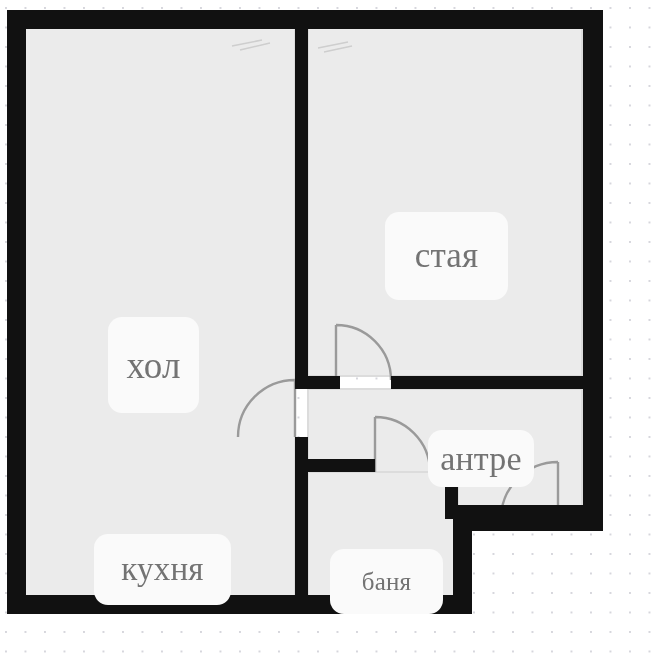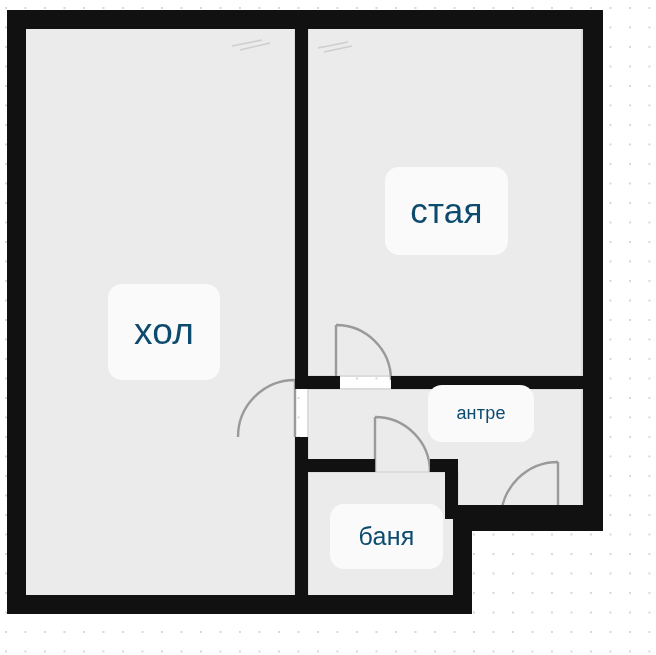--- a/index.html
+++ b/index.html
@@ -28,33 +28,34 @@
     left: 0;
     top: 0;
     width: 656px;
     height: 655px;
     display: block;
   }
   .room-label {
     position: absolute;
     background: #fafafa;
     border-radius: 14px;
-    color: #0c4a6e;
-    font-family: Liberation Sans, sans-serif;
+    color: #737373;
+    font-family: Liberation Serif, serif;
     font-weight: 400;
     display: flex;
     align-items: center;
     justify-content: center;
     white-space: nowrap;
     letter-spacing: 0.2px;
     box-sizing: border-box;
+    margin-top: 45px;
   }
-  #label-hol      { left: 108px; top: 284px; width: 112px; height: 96px; font-size: 37px; }
+  #label-hol      { left: 108px; top: 272px; width: 91px; height: 96px; font-size: 37px; }
   #label-staya    { left: 385px; top: 167px; width: 123px; height: 88px; font-size: 35px; }
-  #label-antre    { left: 428px; top: 385px; width: 106px; height: 57px; font-size: 18px; }
+  #label-antre    { left: 428px; top: 385px; width: 106px; height: 57px; font-size: 34px; }
   #label-kuhnya   { left: 94px;  top: 489px; width: 137px; height: 71px; font-size: 33px; }
   #label-banya    { left: 330px; top: 504px; width: 113px; height: 65px; font-size: 25px; }
 </style>
 </head>
 <body>
 
 <div id="plan-root">
 
   <svg id="plan-svg" viewBox="0 0 656 655" xmlns="http://www.w3.org/2000/svg">
 
@@ -114,16 +115,17 @@
     </g>
 
   </svg>
 
   <div class="room-label" id="label-hol">хол</div>
 
   <div class="room-label" id="label-staya">стая</div>
 
   <div class="room-label" id="label-antre">антре</div>
 
+  <div class="room-label" id="label-kuhnya">кухня</div>
 
   <div class="room-label" id="label-banya">баня</div>
 
 </div>
 
 </body></html>

